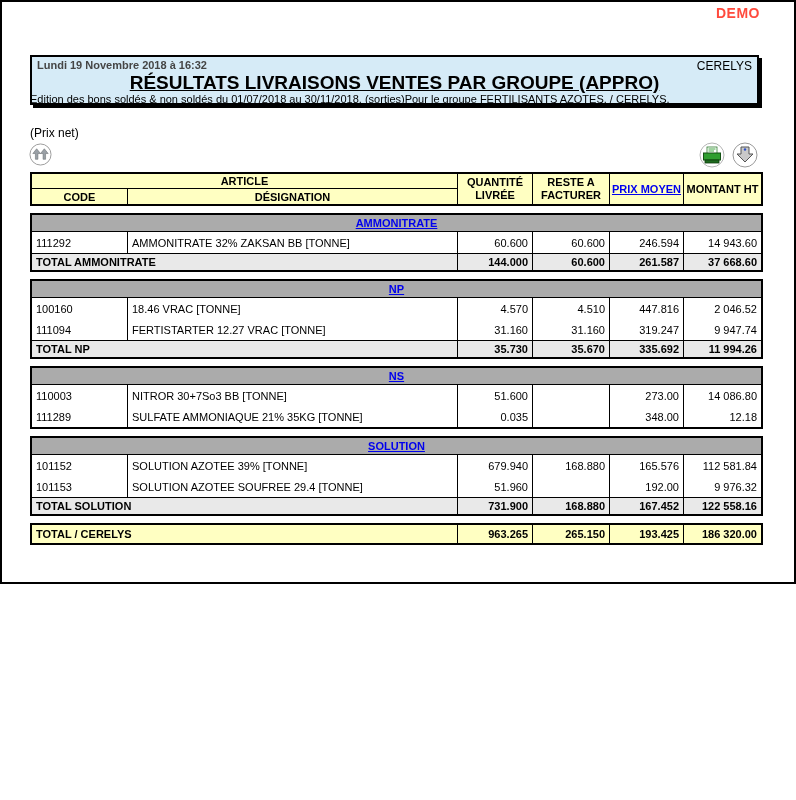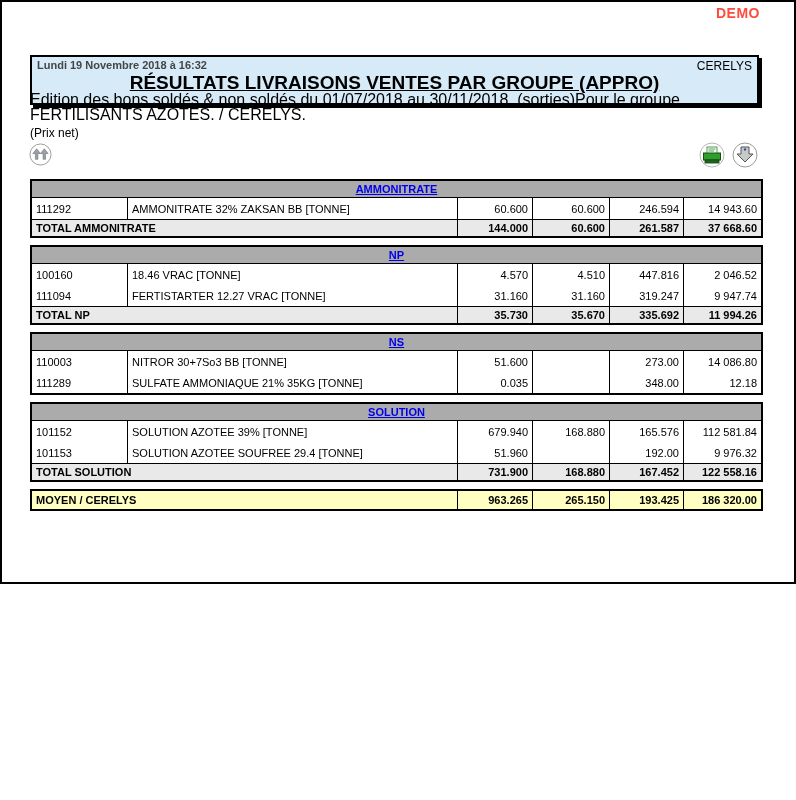--- a/index.html
+++ b/index.html
@@ -8,21 +8,21 @@
 
   .demo{position:absolute;top:3px;right:34px;font-size:14px;font-weight:bold;color:var(--demo_red,#ff4a3d);letter-spacing:.5px;}
 
   .hdrbox{position:absolute;left:28px;top:33px;width:725px;height:46px;background:var(--header_blue,#d6ebf7);
           border:2px solid #000;box-shadow:3px 3px 0 #000;margin-top:20px;}
   .hdr-row{display:flex;justify-content:space-between;align-items:flex-start;padding:2px 5px 0 5px;}
   .hdr-date{font-size:11px;font-weight:bold;color:#454545;}
   .hdr-company{font-size:12px;color:#000000;}
   .hdr-title{text-align:center;font-size:19px;font-weight:bold;text-decoration:underline;margin-top:-1px;white-space:nowrap;}
 
-  .edition{position:absolute;left:28px;top:90px;width:726px;font-size:16px;line-height:15px;}
+  .edition{position:absolute;left:28px;top:90px;width:726px;font-size:11px;line-height:15px;}
   .prixnet{position:absolute;left:28px;top:124px;font-size:12px;}
 
   .icon-btn{position:absolute;background:none;border:none;padding:0;cursor:pointer;line-height:0;}
 
   .twrap{position:absolute;left:28px;top:170px;width:733px;}
   .grid6{display:grid;grid-template-columns:95px 330px 75px 77px 74px 1fr;}
 
   .thead{border:2px solid #000;background:var(--pale_yellow,#ffffc2);display:grid;
          grid-template-columns:95px 330px 75px 77px 74px 1fr;grid-template-rows:15px 15px;}
   .th{display:flex;align-items:center;justify-content:center;font-size:11px;font-weight:bold;text-align:center;}
@@ -98,20 +98,33 @@
       <svg width="26" height="26" viewBox="0 0 26 26">
         <circle cx="13" cy="13" r="12" fill="#fff" stroke="#9a9a9a" stroke-width="1"></circle>
         <polygon points="9,5 17,5 17,12 21,12 13,20 5,12 9,12" fill="#c9c9c9" stroke="#555" stroke-width="1"></polygon>
         <circle cx="13" cy="7.5" r="1.2" fill="#2d50c8"></circle>
       </svg>
     </span>
   </button>
 
   <div class="twrap">
 
+    <div class="thead">
+      <div class="th article">ARTICLE</div>
+      <div class="th code">CODE</div>
+      <div class="th des">DÉSIGNATION</div>
+      <div class="th c3 bl pre">QUANTITÉ
+LIVRÉE</div>
+      <div class="th c4 bl pre">RESTE A
+FACTURER</div>
+      <div class="th c5 bl">
+          <span class="link">PRIX MOYEN</span>
+        </div>
+      <div class="th c6 bl">MONTANT HT</div>
+    </div>
 
     <div class="block">
       <div class="gtitle">
         <span class="link">AMMONITRATE</span>
       </div>
       <div class="grow grid6">
         <div class="cell">111292</div>
         <div class="cell bl">AMMONITRATE 32% ZAKSAN BB [TONNE]</div>
         <div class="cell bl num">60.600</div>
         <div class="cell bl num">60.600</div>
@@ -201,21 +214,21 @@
       <div class="gtotal grid6">
         <div class="cell lab">TOTAL SOLUTION</div>
         <div class="cell bl num">731.900</div>
         <div class="cell bl num">168.880</div>
         <div class="cell bl num">167.452</div>
         <div class="cell bl num">122 558.16</div>
       </div>
     </div>
 
     <div class="grand grid6">
-      <div class="cell lab">MOYEN / CERELYS</div>
+      <div class="cell lab">TOTAL / CERELYS</div>
       <div class="cell bl num">963.265</div>
       <div class="cell bl num">265.150</div>
       <div class="cell bl num">193.425</div>
       <div class="cell bl num">186 320.00</div>
     </div>
 
   </div>
 </div>
 
 </body></html>

